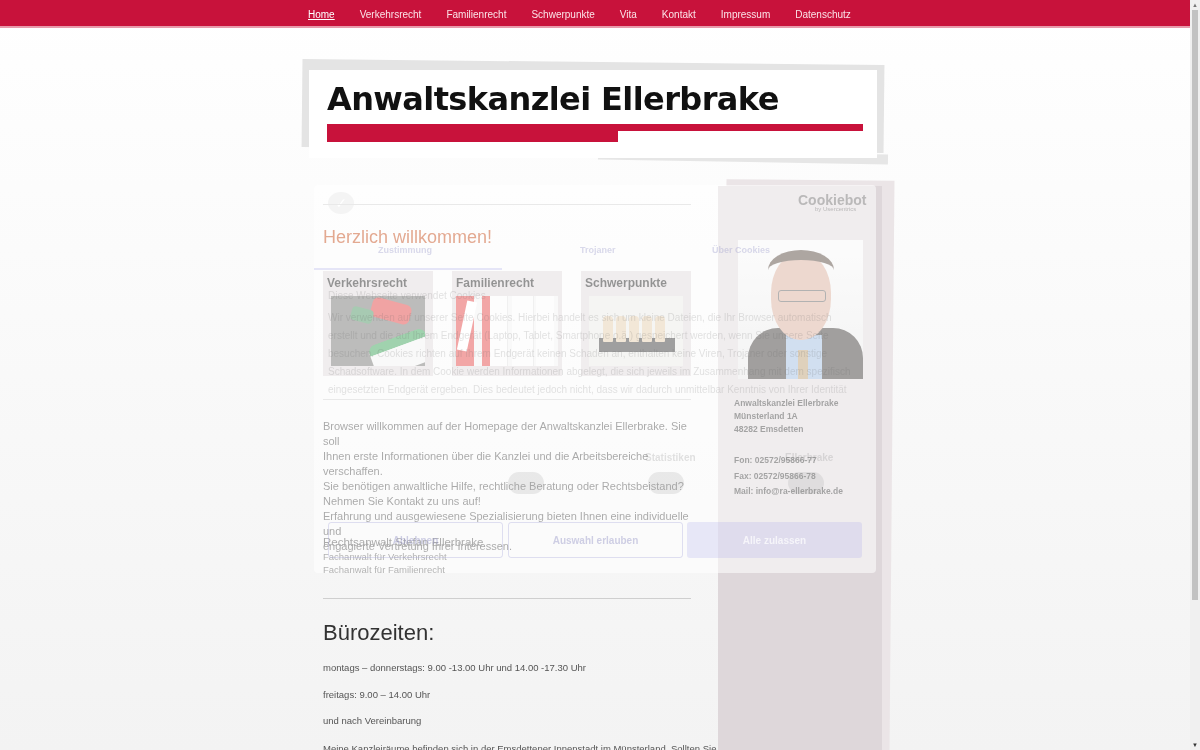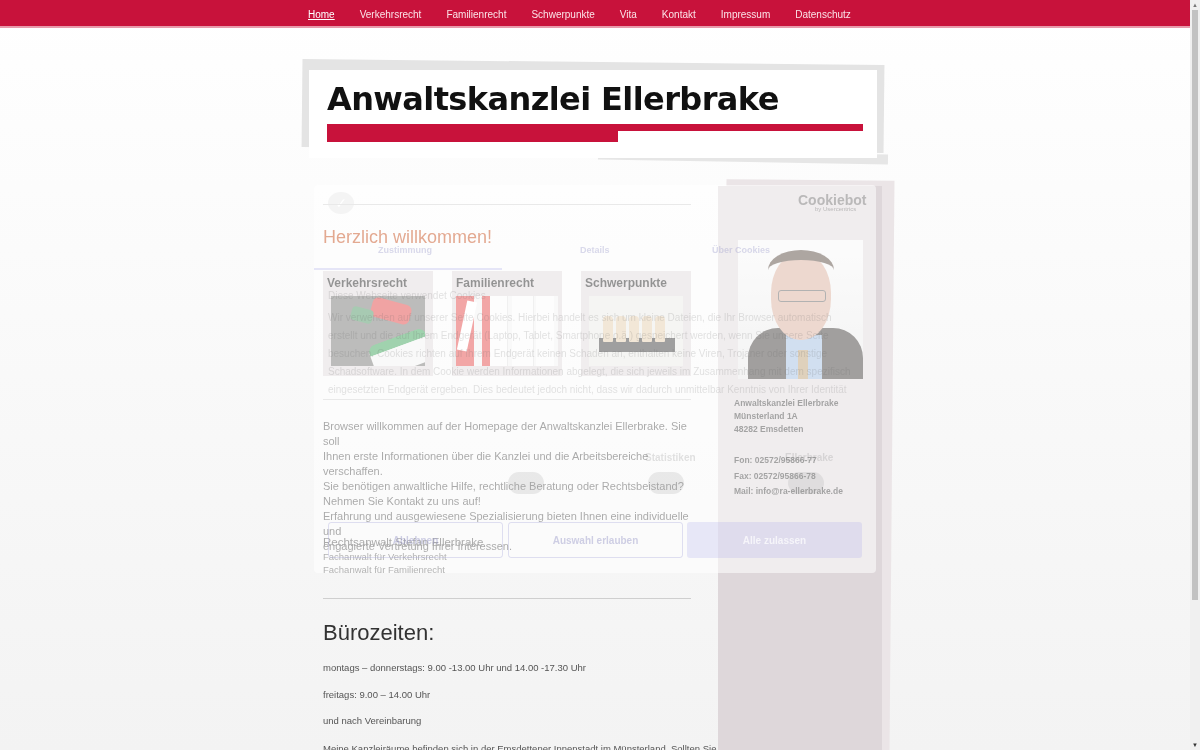--- a/index.html
+++ b/index.html
@@ -205,21 +205,21 @@
 <div class="hours-title">Bürozeiten:</div>
 <div class="hours-line" style="top:662px">montags – donnerstags: 9.00 -13.00 Uhr und 14.00 -17.30 Uhr</div>
 <div class="hours-line" style="top:689px">freitags: 9.00 – 14.00 Uhr</div>
 <div class="hours-line" style="top:715px">und nach Vereinbarung</div>
 <div class="hours-cut">Meine Kanzleiräume befinden sich in der Emsdettener Innenstadt im Münsterland. Sollten Sie</div>
 
 <div class="cb-overlay"></div>
 <div class="cb-logo">Cookiebot</div>
 <div class="cb-sub">by Usercentrics</div>
 <div class="cb-tab" style="left:378px;top:245px">Zustimmung</div>
-<div class="cb-tab" style="left:580px;top:245px">Details</div>
+<div class="cb-tab" style="left:580px;top:245px">Trojaner</div>
 <div class="cb-tab" style="left:712px;top:245px">Über Cookies</div>
 <div class="cb-tab-underline"></div>
 <div class="cb-faint" style="left:328px;top:290px;font-weight:normal">Diese Webseite verwendet Cookies</div>
 <div class="cb-faint" style="left:328px;top:312px">Wir verwenden auf unserer Seite Cookies. Hierbei handelt es sich um kleine Dateien, die Ihr Browser automatisch</div>
 <div class="cb-faint" style="left:328px;top:330px">erstellt und die auf Ihrem Endgerät (Laptop, Tablet, Smartphone o.ä.) gespeichert werden, wenn Sie unsere Seite</div>
 <div class="cb-faint" style="left:328px;top:348px">besuchen. Cookies richten auf Ihrem Endgerät keinen Schaden an, enthalten keine Viren, Trojaner oder sonstige</div>
 <div class="cb-faint" style="left:328px;top:366px">Schadsoftware. In dem Cookie werden Informationen abgelegt, die sich jeweils im Zusammenhang mit dem spezifisch</div>
 <div class="cb-faint" style="left:328px;top:384px">eingesetzten Endgerät ergeben. Dies bedeutet jedoch nicht, dass wir dadurch unmittelbar Kenntnis von Ihrer Identität</div>
 <div class="cb-faint" style="left:645px;top:452px;font-weight:bold">Statistiken</div>
 <div class="cb-faint" style="left:785px;top:452px;font-weight:bold">Ellerbrake</div>

